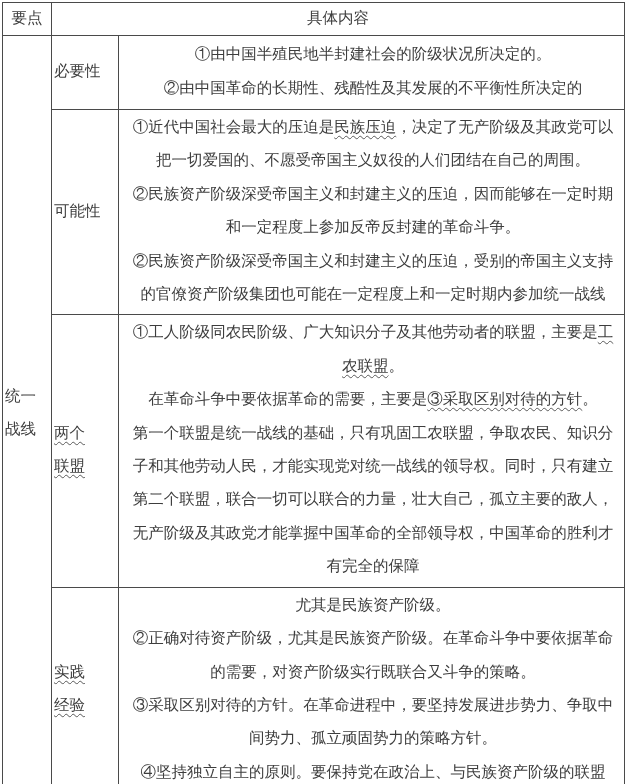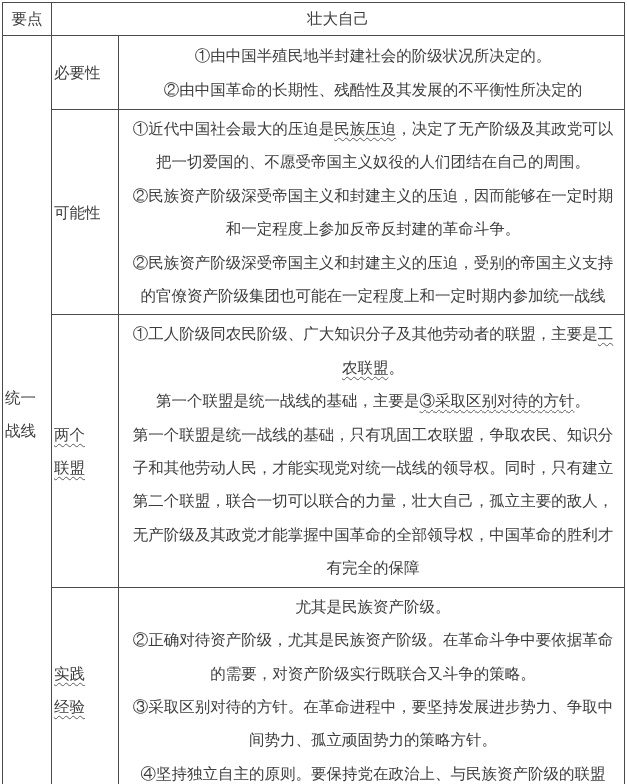--- a/index.html
+++ b/index.html
@@ -6,21 +6,21 @@
     margin: 0;
     padding: 0;
     background: #ffffff;
   }
   .page {
     width: 627px;
     height: 784px;
     box-sizing: border-box;
     padding: 2px;
     background: #ffffff;
-    font-family: Liberation Serif, serif;
+    font-family: Liberation Mono, monospace;
     color: #3d3d3d;
   }
   table.tbl {
     border-collapse: collapse;
     width: 623px;
     table-layout: fixed;
   }
   .tbl th, .tbl td {
     border: 1px solid #4a4a4a;
     box-sizing: border-box;
@@ -66,21 +66,21 @@
 <div class="page">
   <table class="tbl">
     <colgroup>
       <col class="c1">
       <col class="c2">
       <col class="c3">
     </colgroup>
     <tbody>
         <tr>
       <th class="hd">要点</th>
-      <th class="hd" colspan="2">壮大自己</th>
+      <th class="hd" colspan="2">具体内容</th>
     </tr>
     <tr class="r0">
       <td class="group-cell" rowspan="4" id="group-cell">
             <div>统一</div>
             <div>战线</div>
           </td>
       <td class="label-cell">
             <div><span>必要性</span></div>
           </td>
       <td class="content-cell">
@@ -98,21 +98,21 @@
             <div class="para"><span>②民族资产阶级深受帝国主义和封建主义的压迫，受别的帝国主义支持的官僚资产阶级集团也可能在一定程度上和一定时期内参加统一战线</span></div>
           </td>
     </tr>
     <tr class="r2">
       <td class="label-cell">
             <div><span class="u">两个</span></div>
             <div><span class="u">联盟</span></div>
           </td>
       <td class="content-cell">
             <div class="para"><span>①工人阶级同农民阶级、广大知识分子及其他劳动者的联盟，主要是</span><span class="u">工农联盟</span><span>。</span></div>
-            <div class="para"><span>第一个联盟是统一战线的基础，主要是</span><span class="u">③采取区别对待的方针</span><span>。</span></div>
+            <div class="para"><span>在革命斗争中要依据革命的需要，主要是</span><span class="u">③采取区别对待的方针</span><span>。</span></div>
             <div class="para"><span>第一个联盟是统一战线的基础，只有巩固工农联盟，争取农民、知识分子和其他劳动人民，才能实现党对统一战线的领导权。同时，只有建立第二个联盟，联合一切可以联合的力量，壮大自己，孤立主要的敌人，无产阶级及其政党才能掌握中国革命的全部领导权，中国革命的胜利才有完全的保障</span></div>
           </td>
     </tr>
     <tr class="r3">
       <td class="label-cell">
             <div><span class="u">实践</span></div>
             <div><span class="u">经验</span></div>
           </td>
       <td class="content-cell">
             <div class="para"><span>尤其是民族资产阶级。</span></div>

